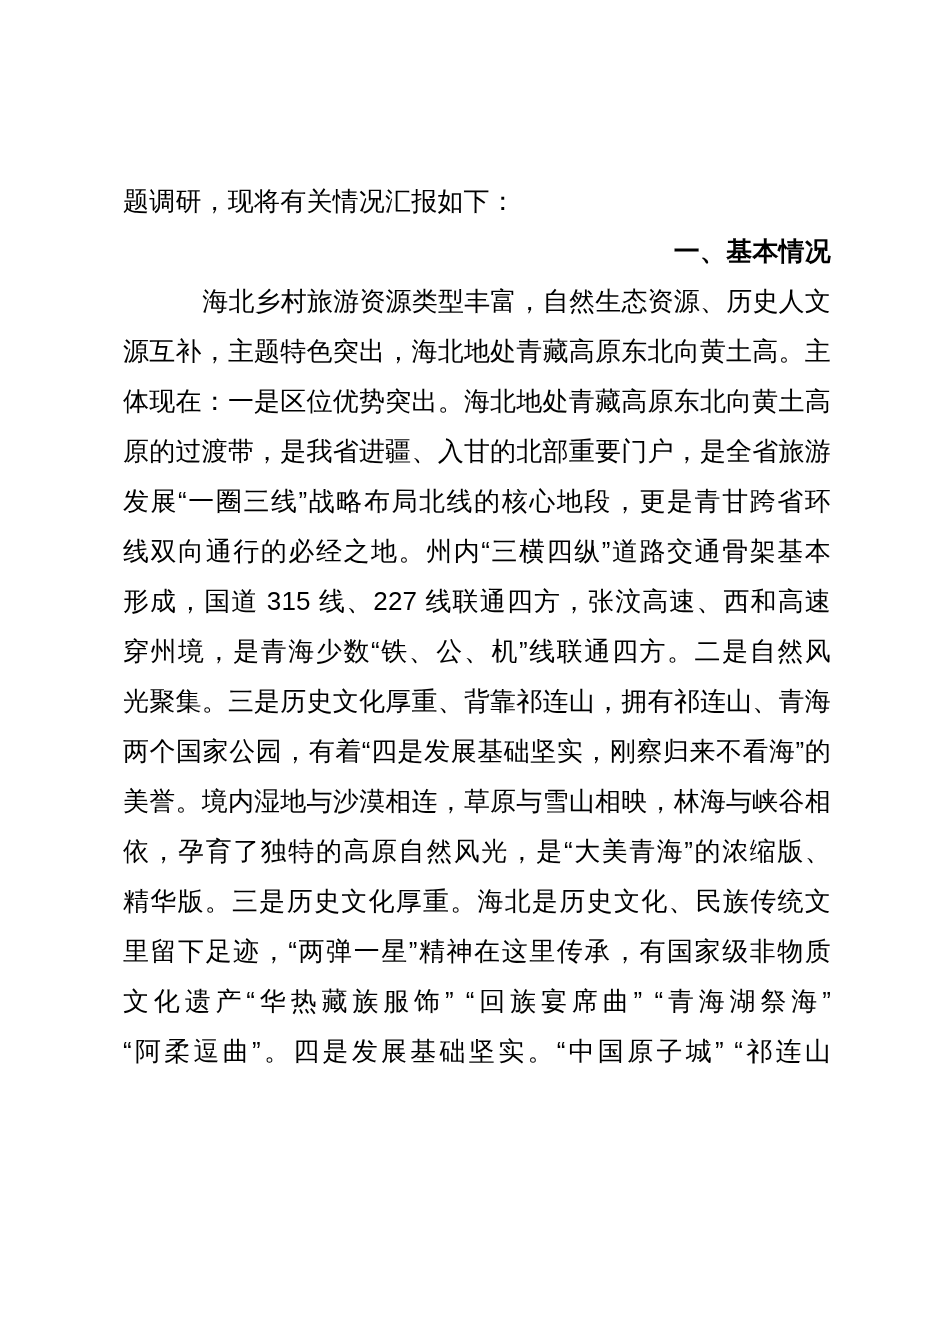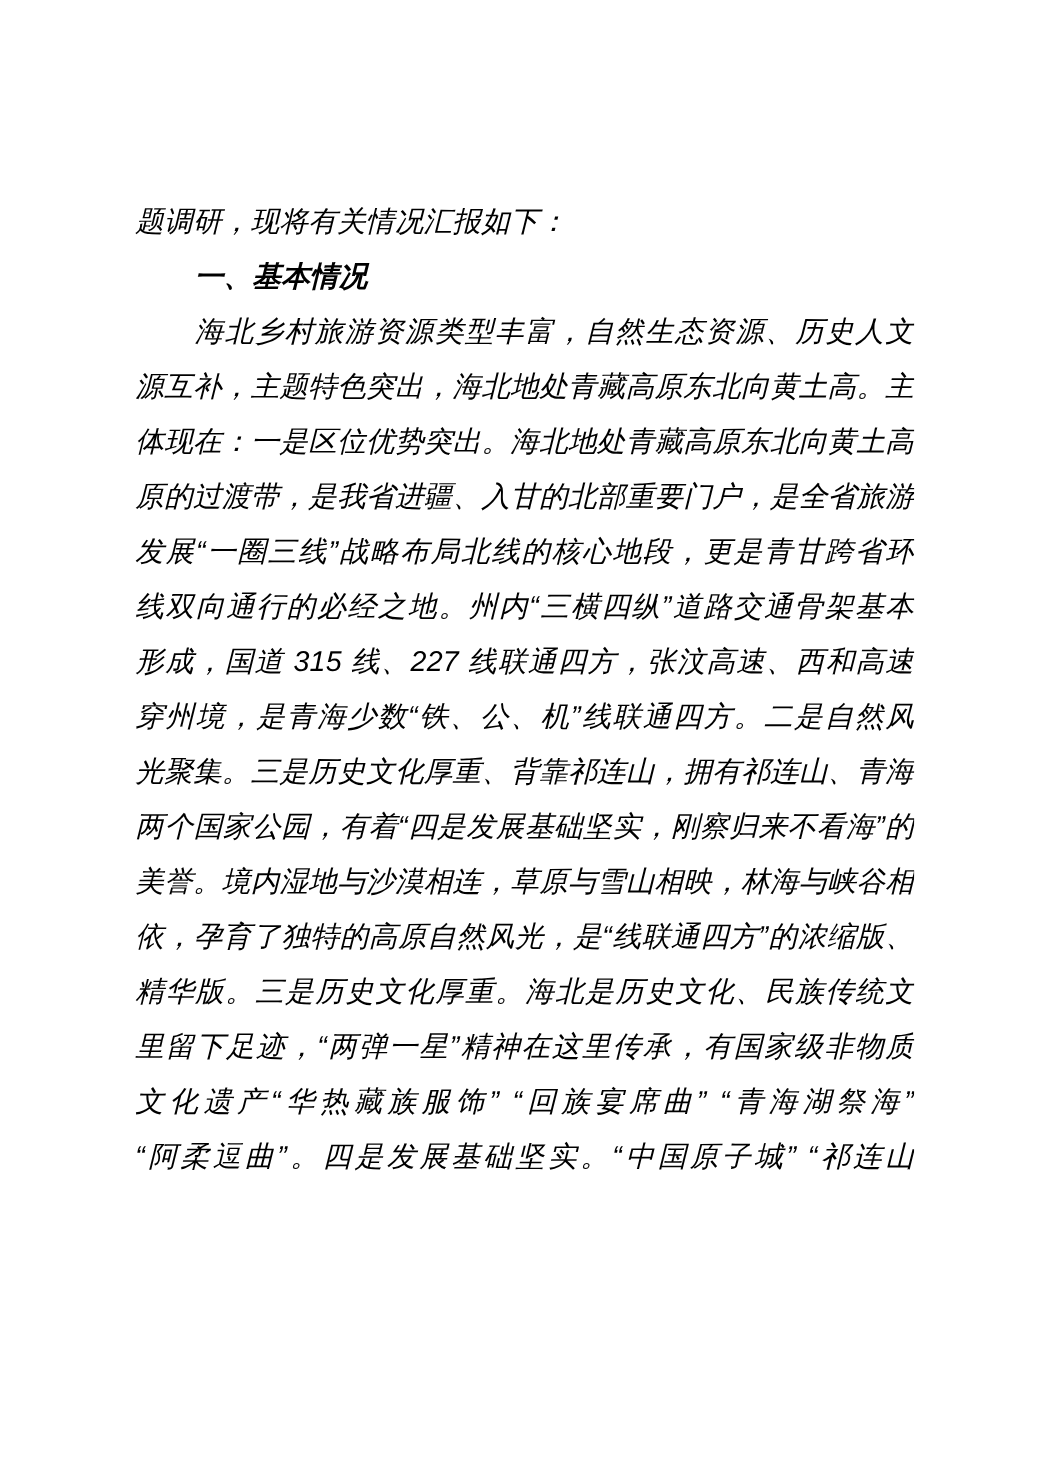--- a/index.html
+++ b/index.html
@@ -14,39 +14,39 @@
     background: #ffffff;
     overflow: hidden;
     font-family: "Liberation Sans", sans-serif;
     color: #000000;
   }
   .text-block {
     position: absolute;
     left: 123px;
     top: 176px;
     width: 708px;
-    font-style: italic;
   }
   .doc-line {
     height: 50px;
     line-height: 50px;
     font-size: 26px;
     letter-spacing: 0.2px;
     white-space: nowrap;
     color: #000000;
   }
   .doc-line.just {
     white-space: normal;
     text-align: justify;
     text-align-last: justify;
     text-justify: inter-character;
     overflow: hidden;
   }
   .doc-line.indent {
     text-indent: 54px;
+    text-align: right;
   }
   .doc-line.heading {
     font-weight: bold;
   }
 </style>
 </head>
 <body>
 
 <div class="page">
   <div class="text-block" id="text-block">
@@ -56,19 +56,19 @@
       <div class="doc-line just">源互补，主题特色突出，海北地处青藏高原东北向黄土高。主要</div>
       <div class="doc-line just">体现在：一是区位优势突出。海北地处青藏高原东北向黄土高</div>
       <div class="doc-line just">原的过渡带，是我省进疆、入甘的北部重要门户，是全省旅游</div>
       <div class="doc-line just">发展“一圈三线”战略布局北线的核心地段，更是青甘跨省环</div>
       <div class="doc-line just">线双向通行的必经之地。州内“三横四纵”道路交通骨架基本</div>
       <div class="doc-line just">形成，国道 315 线、227 线联通四方，张汶高速、西和高速贯</div>
       <div class="doc-line just">穿州境，是青海少数“铁、公、机”线联通四方。二是自然风</div>
       <div class="doc-line just">光聚集。三是历史文化厚重、背靠祁连山，拥有祁连山、青海湖</div>
       <div class="doc-line just">两个国家公园，有着“四是发展基础坚实，刚察归来不看海”的</div>
       <div class="doc-line just">美誉。境内湿地与沙漠相连，草原与雪山相映，林海与峡谷相</div>
-      <div class="doc-line just">依，孕育了独特的高原自然风光，是“线联通四方”的浓缩版、</div>
+      <div class="doc-line just">依，孕育了独特的高原自然风光，是“大美青海”的浓缩版、</div>
       <div class="doc-line just">精华版。三是历史文化厚重。海北是历史文化、民族传统文化、</div>
       <div class="doc-line just">里留下足迹，“两弹一星”精神在这里传承，有国家级非物质</div>
       <div class="doc-line just">文化遗产“华热藏族服饰” “回族宴席曲” “青海湖祭海”</div>
       <div class="doc-line just">“阿柔逗曲”。四是发展基础坚实。“中国原子城” “祁连山</div>
     </div>
 </div>
 
 </body></html>

